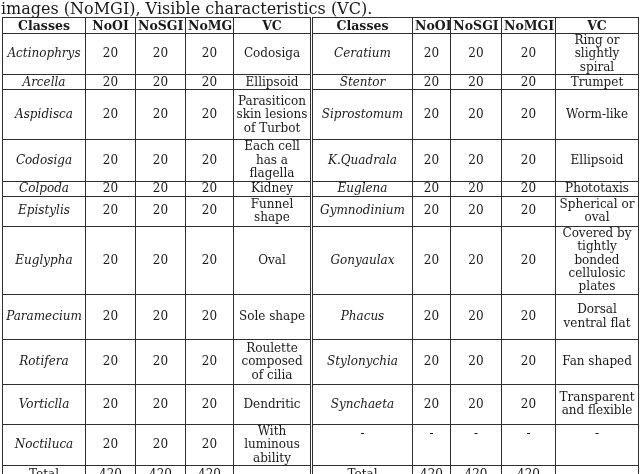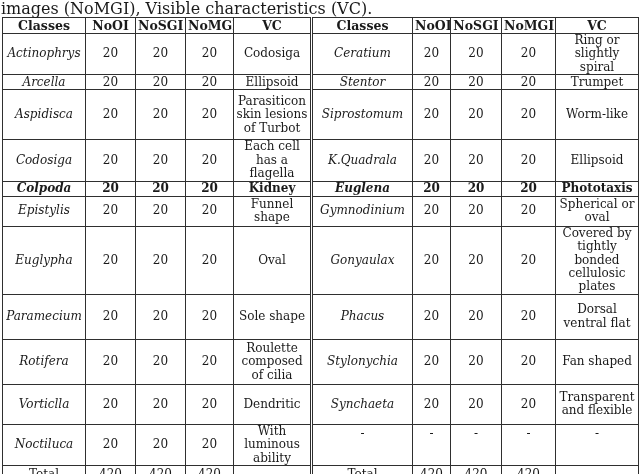--- a/index.html
+++ b/index.html
@@ -24,21 +24,21 @@
     font-size:12px; line-height:1.12;
     padding:0 2px; overflow:hidden;
   }
   th { font-weight:bold; font-size:12.5px; height:16px; }
   td.italic { font-style:italic; }
   .mid { border-left:3px double var(--border); }
   #table-body tr:nth-child(1)  td { height:39px; }
   #table-body tr:nth-child(2)  td { height:15px; }
   #table-body tr:nth-child(3)  td { height:50px; }
   #table-body tr:nth-child(4)  td { height:40px; }
-  #table-body tr:nth-child(5)  td { height:15px;font-weight:bold; }
+  #table-body tr:nth-child(5)  td { height:15px; }
   #table-body tr:nth-child(6)  td { height:30px;margin-left:13px; }
   #table-body tr:nth-child(7)  td { height:65px; }
   #table-body tr:nth-child(8)  td { height:45px; }
   #table-body tr:nth-child(9)  td { height:45px;margin-top:45px; }
   #table-body tr:nth-child(10) td { height:40px;margin-top:23px; }
   #table-body tr:nth-child(11) td { height:35px; }
   #table-body tr:nth-child(11) td:nth-child(n+6) { vertical-align:top; padding-top:2px; }
   #table-body tr:nth-child(12) td { height:18px; }
 </style>
 </head>

